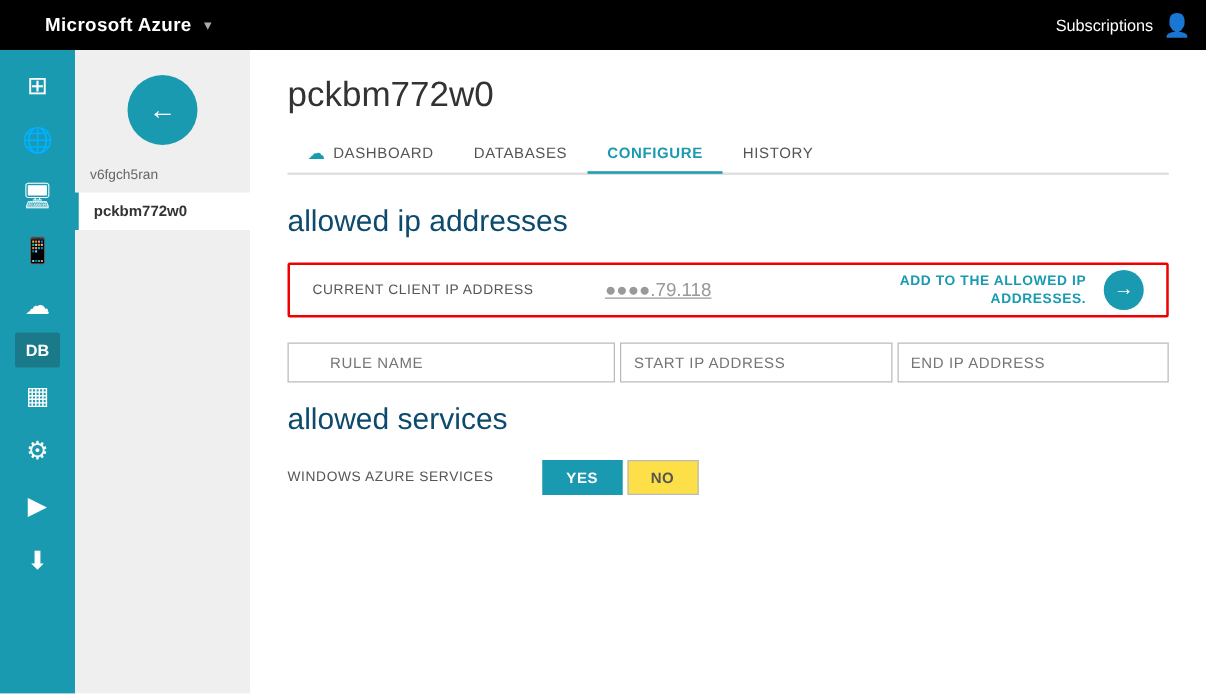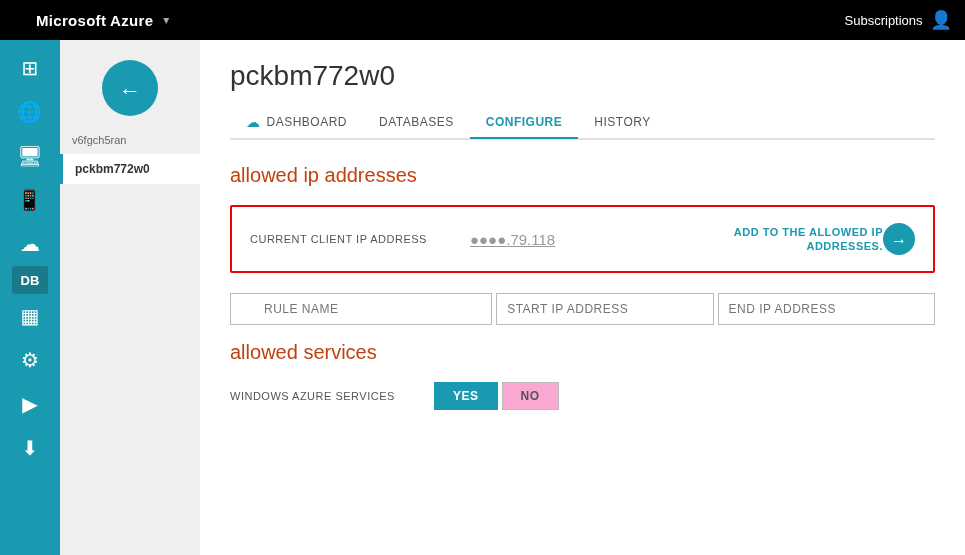--- a/index.html
+++ b/index.html
@@ -133,36 +133,37 @@
     .tab-item.active {
       color: #1a9ab0;
       border-bottom: 2px solid #1a9ab0;
       font-weight: 700;
     }
 
     
     .content-body { padding: 24px 30px; }
 
     .section-title {
-      font-size: 20px;
+      font-size: 24px;
       font-weight: 300;
-      color: #c2410c;
+      color: #0c4a6e;
       margin-bottom: 18px;
     }
 
     
     .ip-box {
       border: 2px solid #e00;
       border-radius: 2px;
-      padding: 16px 18px;
+      padding: 4px 18px;
       display: flex;
       align-items: center;
       justify-content: center;
       margin-bottom: 20px;
       background: #fff;
+      gap: 14px;
     }
     .ip-box-label {
       font-size: 11px;
       color: #555;
       text-transform: uppercase;
       letter-spacing: 0.5px;
       min-width: 200px;
     }
     .ip-box-value {
       font-size: 15px;
@@ -234,21 +235,21 @@
     .toggle-btn {
       padding: 6px 18px;
       font-size: 12px;
       font-weight: 600;
       border: 1px solid #bbb;
       cursor: pointer;
       text-transform: uppercase;
       letter-spacing: 0.5px;
     }
     .toggle-btn.active { background: #1a9ab0; color: #fff; border-color: #1a9ab0; }
-    .toggle-btn.inactive { background: #f9a8d4; color: #555; }
+    .toggle-btn.inactive { background: #fde047; color: #555; }
 
     
     .hand-cursor { cursor: pointer; }
   </style>
 </head>
 <body>
 
 <div class="top-bar">
   <div class="top-bar-left">
     <span class="azure-logo">Microsoft Azure</span>

